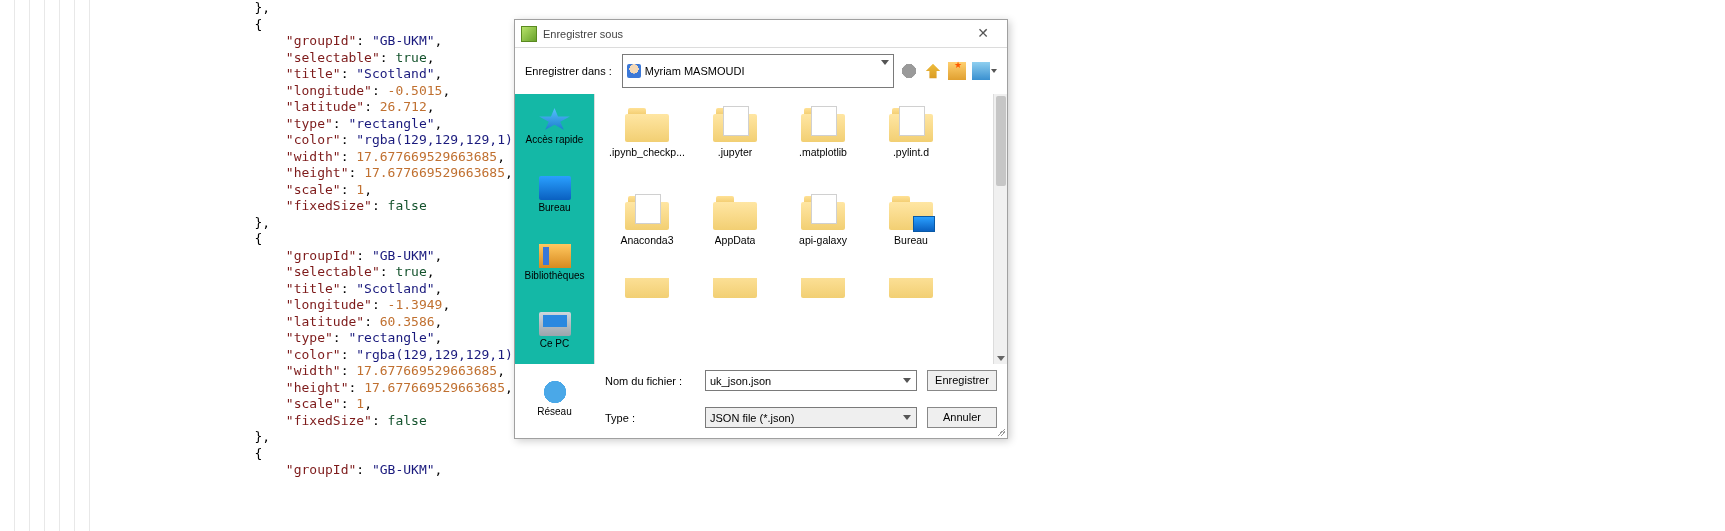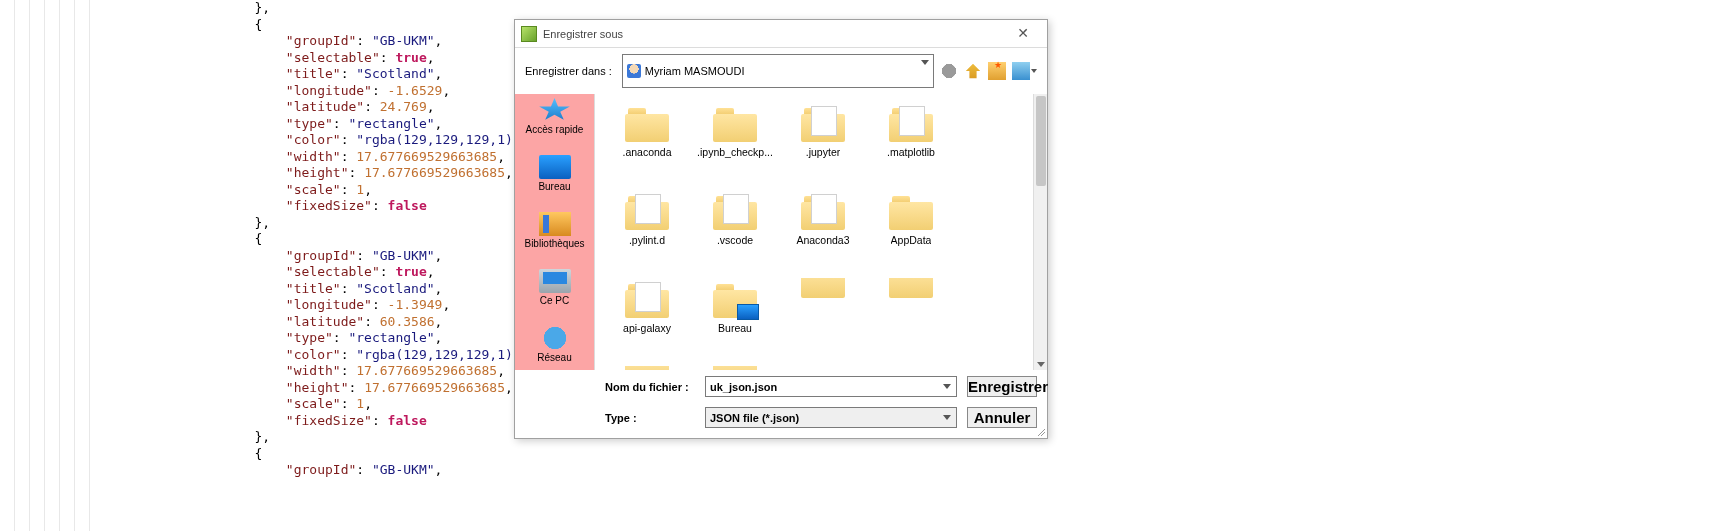--- a/index.html
+++ b/index.html
@@ -32,28 +32,28 @@
   .code-block {
     padding-left: 8px;
     line-height: 16.5px;
     white-space: pre;
     font-size: 13px;
   }
   .pun { color: #000; }          
   .key { color: #7d1a1a; }       
   .str { color: #1a1a7d; }       
   .num { color: #c07030; }       
-  .bool{ color: #be185d; font-weight: bold; } 
+  .bool{ color: #14532d; font-weight: normal; } 
 
   
   .dialog {
     position: absolute;
     left: 514px;
     top: 19px;
-    width: 534px;
+    width: 494px;
     height: 420px;
     background: #fff;
     border: 1px solid #a0a0a0;
     box-shadow: 2px 2px 8px rgba(0,0,0,.2);
     font-family: "Segoe UI", Tahoma, sans-serif;
     font-size: 11px;
     display: flex;
     flex-direction: column;
   }
   .titlebar {
@@ -116,26 +116,26 @@
   .ico-up      { background: linear-gradient(#f0c040,#d89820); clip-path: polygon(50% 10%,90% 50%,70% 50%,70% 90%,30% 90%,30% 50%,10% 50%);}
   .ico-newf    { background: linear-gradient(#ffd070,#e0a030); position: relative;}
   .ico-newf::after{content:"★";position:absolute;left:6px;top:-2px;font-size:9px;color:#ff5a00;}
   .ico-views   { background: linear-gradient(#8fcff0,#3a90d0); }
   .views-wrap { display:flex; align-items:center;}
   .views-caret{ width:0;height:0;border-left:3px solid transparent;border-right:3px solid transparent;border-top:4px solid #555;margin-left:1px;}
 
   .body-row { flex: 1; display: flex; min-height: 0; }
   .places {
     width: 80px;
-    background: #fca5a5;
+    background: #14b8a6;
     display: flex;
     flex-direction: column;
     align-items: center;
-    padding: 0 0;
-    gap: 8px;
+    padding: 10px 0;
+    gap: 19px;
     border-right: 1px solid #dcdcdc;
   }
   .place {
     width: 72px;
     text-align: center;
     padding: 4px 2px 8px 2px;
     font-size: 10px;
     color: #000;
   }
   .place .pic {
@@ -225,40 +225,40 @@
   .scrollbar .arrow-down{
     position:absolute; left:3px; bottom:3px;
     width:0;height:0;border-left:4px solid transparent;border-right:4px solid transparent;border-top:5px solid #666;
   }
 
   .bottom-row {
     padding: 6px 10px 10px 10px;
   }
   .bottom-inner { display:flex; }
   .bottom-inner .places-spacer{ width:80px; }
-  .controls { flex:1; display:grid; grid-template-columns: 90px 1fr 70px; gap:10px 10px; align-items:center;font-weight:bold;}
+  .controls { flex:1; display:grid; grid-template-columns: 90px 1fr 70px; gap:16px 10px; align-items:center;}
   .ctrl-label { color:#000; text-align:left; }
   .ctrl-input, .ctrl-select {
     height: 21px;
     border: 1px solid #7a7a7a;
     background: #fff;
     padding: 0 4px;
     display:flex;align-items:center;position:relative;
   }
   .ctrl-select { background: #efefef; }
   .ctrl-select .caret, .ctrl-input .caret{
     position:absolute;right:5px;top:7px;width:0;height:0;
     border-left:4px solid transparent;border-right:4px solid transparent;border-top:5px solid #555;
   }
   .dlg-btn {
     height: 21px;
     border: 1px solid #888;
     background: #efefef;
     text-align:center; line-height:19px;
-    font-size:15px;
+    font-size:11px;
   }
 
   .resize-grip {
     position:absolute;right:2px;bottom:2px;width:10px;height:10px;
     background:
       linear-gradient(135deg,transparent 60%,#999 60%,#999 66%,transparent 66%),
       linear-gradient(135deg,transparent 75%,#999 75%,#999 81%,transparent 81%);
   }
 </style>
 </head>
@@ -271,22 +271,22 @@
       <div class="tick-col"></div>
     <div class="tick-col"></div>
       <div class="tick-col"></div>
       <div class="tick-col"></div>
   </div>
   <div class="code-block" id="code-block">                    <span class="pun">},</span>
                     <span class="pun">{</span>
                         <span class="key">"groupId"</span><span class="pun">: </span><span class="str">"GB-UKM"</span><span class="pun">,</span>
                         <span class="key">"selectable"</span><span class="pun">: </span><span class="bool">true</span><span class="pun">,</span>
                         <span class="key">"title"</span><span class="pun">: </span><span class="str">"Scotland"</span><span class="pun">,</span>
-                        <span class="key">"longitude"</span><span class="pun">: </span><span class="num">-1.6529</span><span class="pun">,</span>
-                        <span class="key">"latitude"</span><span class="pun">: </span><span class="num">24.769</span><span class="pun">,</span>
+                        <span class="key">"longitude"</span><span class="pun">: </span><span class="num">-0.5015</span><span class="pun">,</span>
+                        <span class="key">"latitude"</span><span class="pun">: </span><span class="num">26.712</span><span class="pun">,</span>
                         <span class="key">"type"</span><span class="pun">: </span><span class="str">"rectangle"</span><span class="pun">,</span>
                         <span class="key">"color"</span><span class="pun">: </span><span class="str">"rgba(129,129,129,1)"</span><span class="pun">,</span>
                         <span class="key">"width"</span><span class="pun">: </span><span class="num">17.677669529663685</span><span class="pun">,</span>
                         <span class="key">"height"</span><span class="pun">: </span><span class="num">17.677669529663685</span><span class="pun">,</span>
                         <span class="key">"scale"</span><span class="pun">: </span><span class="num">1</span><span class="pun">,</span>
                         <span class="key">"fixedSize"</span><span class="pun">: </span><span class="bool">false</span>
                     <span class="pun">},</span>
                     <span class="pun">{</span>
                         <span class="key">"groupId"</span><span class="pun">: </span><span class="str">"GB-UKM"</span><span class="pun">,</span>
                         <span class="key">"selectable"</span><span class="pun">: </span><span class="bool">true</span><span class="pun">,</span>
@@ -348,49 +348,39 @@
         </div>
         <div class="place">
           <div class="pic pic-net"></div>
                    <div>Réseau</div>
         </div>
       </div>
     <div class="files-area">
       <div class="files-grid" id="files-grid">
           <div class="file-item">
             <div class="folder-icon"></div>
-                   <div class="file-label">.anaconda</div>
-          </div>
-          <div class="file-item">
-            <div class="folder-icon"></div>
                    <div class="file-label">.ipynb_checkp...</div>
           </div>
           <div class="file-item">
             <div class="folder-icon">
               <div class="sheet"></div>
             </div>
                    <div class="file-label">.jupyter</div>
           </div>
           <div class="file-item">
             <div class="folder-icon">
               <div class="sheet"></div>
             </div>
                    <div class="file-label">.matplotlib</div>
           </div>
           <div class="file-item">
             <div class="folder-icon">
               <div class="sheet"></div>
             </div>
                    <div class="file-label">.pylint.d</div>
-          </div>
-          <div class="file-item">
-            <div class="folder-icon">
-              <div class="sheet"></div>
-            </div>
-                   <div class="file-label">.vscode</div>
           </div>
           <div class="file-item">
             <div class="folder-icon">
               <div class="sheet"></div>
             </div>
                    <div class="file-label">Anaconda3</div>
           </div>
           <div class="file-item">
             <div class="folder-icon"></div>
                    <div class="file-label">AppData</div>

